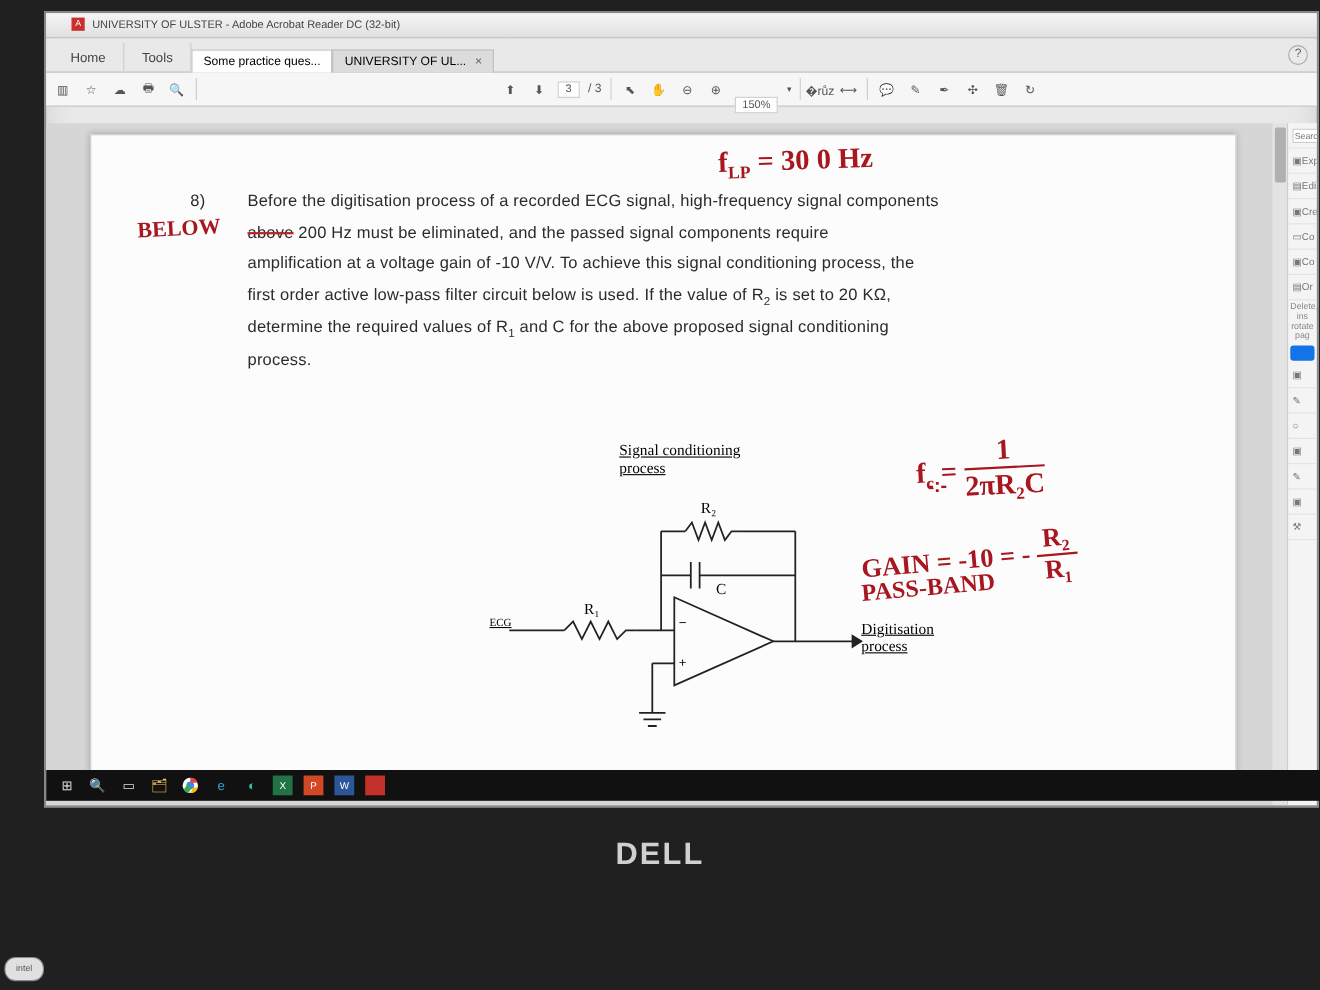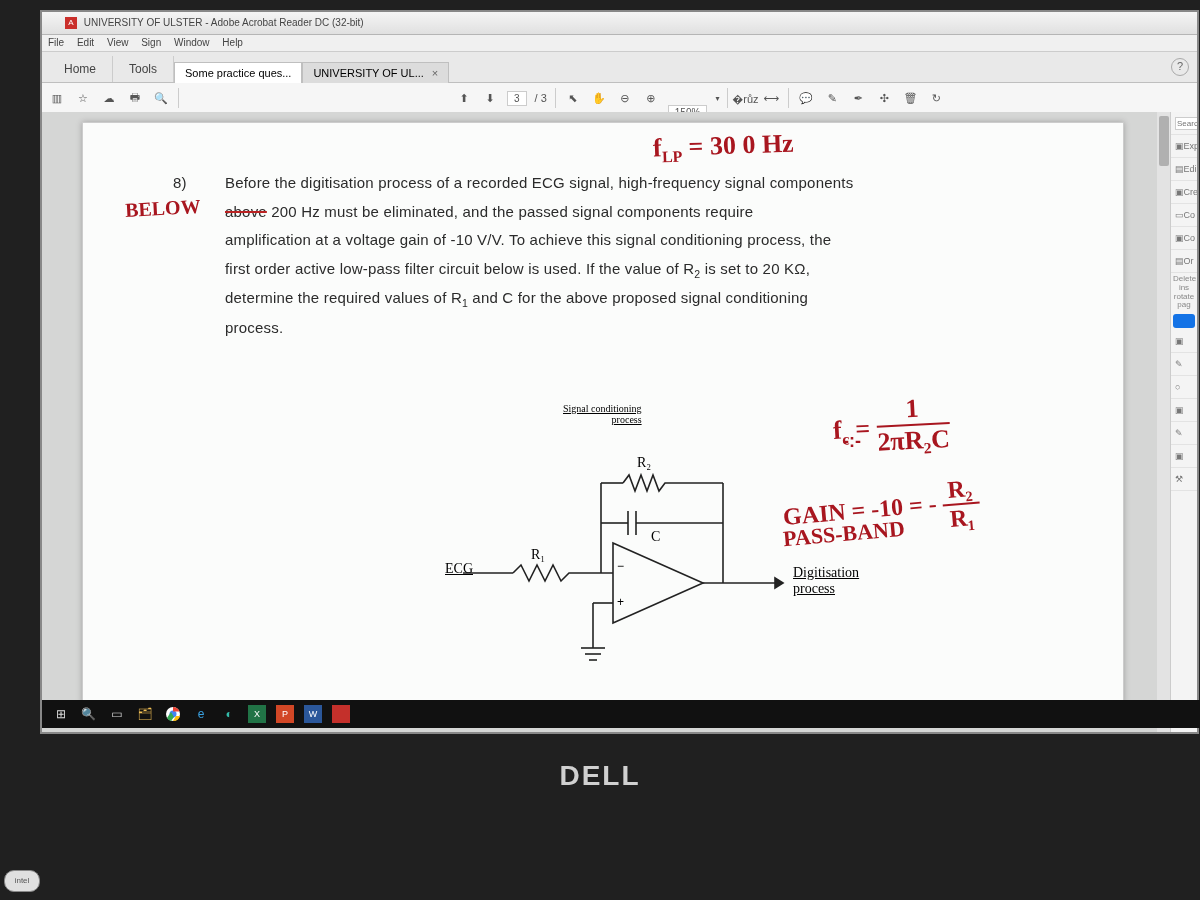--- a/index.html
+++ b/index.html
@@ -149,22 +149,22 @@
   }
   .qnum { position:absolute;left:90px;top:46px;font-weight:normal;font-size:15px;}
   .qbody { position:absolute;left:142px;top:46px; width: 860px; text-align:justify;}
   .strike { text-decoration: line-through; text-decoration-color:#b22; text-decoration-thickness:2px;}
   .hand {
     font-family: "Comic Sans MS", "Segoe Script", cursive;
     color:#a8161f; position:absolute; font-weight:600;
   }
   .circuit-label {
     font-family: "Times New Roman", serif;
-    font-size:10px;
-    text-align:right;
+    font-size:14px;
+    text-align:left;
     text-decoration:underline;
   }
   .sub { font-size:.7em; vertical-align:sub;}
   
   .dell {
     position:absolute;
     left:50%;top:760px;transform:translateX(-50%);
     font-family: Arial, sans-serif;font-size:28px;font-weight:bold;color:#d0d0d0;
     letter-spacing:2px;
   }
@@ -190,28 +190,20 @@
 </head>
 <body>
 
 <div class="monitor-bezel">
 
   <div class="titlebar">
     <span class="pdf-icon">A</span>
     <span>UNIVERSITY OF ULSTER - Adobe Acrobat Reader DC (32-bit)</span>
   </div>
 
-  <div class="menubar">
-    <span>File</span>
-    <span>Edit</span>
-    <span>View</span>
-    <span>Sign</span>
-    <span>Window</span>
-    <span>Help</span>
-  </div>
 
   <div class="tabstrip">
     <div class="pill">Home</div>
     <div class="pill">Tools</div>
     <div class="doc-tab">
       <span>Some practice ques...</span>
     </div>
     <div class="doc-tab active">
       <span>UNIVERSITY OF UL...</span>
       <span class="close-x">×</span>
@@ -298,27 +290,27 @@
             <line x1="183" y1="108" x2="183" y2="132"></line>
             <line x1="183" y1="120" x2="270" y2="120"></line>
 
             <line x1="160" y1="200" x2="140" y2="200"></line>
             <line x1="140" y1="200" x2="140" y2="245"></line>
             <line x1="128" y1="245" x2="152" y2="245"></line>
             <line x1="132" y1="251" x2="148" y2="251"></line>
             <line x1="136" y1="257" x2="144" y2="257"></line>
           </g>
         </svg>
-        <div style="position:absolute;left:-8px;top:158px;font-family:'Times New Roman';text-decoration:underline;font-size:14px">ECG</div>
+        <div style="position:absolute;left:-8px;top:158px;font-family:'Times New Roman';text-decoration:underline;font-size:10px">ECG</div>
         <div style="position:absolute;left:78px;top:144px;font-family:'Times New Roman';font-size:14px">R₁</div>
         <div style="position:absolute;left:184px;top:52px;font-family:'Times New Roman';font-size:14px">R₂</div>
         <div style="position:absolute;left:198px;top:126px;font-family:'Times New Roman';font-size:14px">C</div>
         <div style="position:absolute;left:164px;top:156px;font-size:12px">−</div>
         <div style="position:absolute;left:164px;top:192px;font-size:12px">+</div>
-        <div style="position:absolute;left:340px;top:162px;font-family:'Times New Roman';font-size:14px;text-decoration:underline">
+        <div style="position:absolute;left:330px;top:162px;font-family:'Times New Roman';font-size:14px;text-decoration:underline">
           <span>Digitisation</span><br><span>process</span>
         </div>
 
         <div style="position:absolute;left:390px;top:28px;color:#a8161f;font-size:18px;font-weight:bold">-:-</div>
       </div>
 
       <div class="hand" style="left:750px;top:276px;font-size:26px;transform:rotate(-3deg);">
         <span>f</span><sub style="font-size:16px">c</sub><span> = </span>
         <span style="display:inline-block;vertical-align:middle;text-align:center;position:relative;top:-4px">
           <span style="display:block;border-bottom:2px solid #a8161f;padding:0 30px">1</span>

